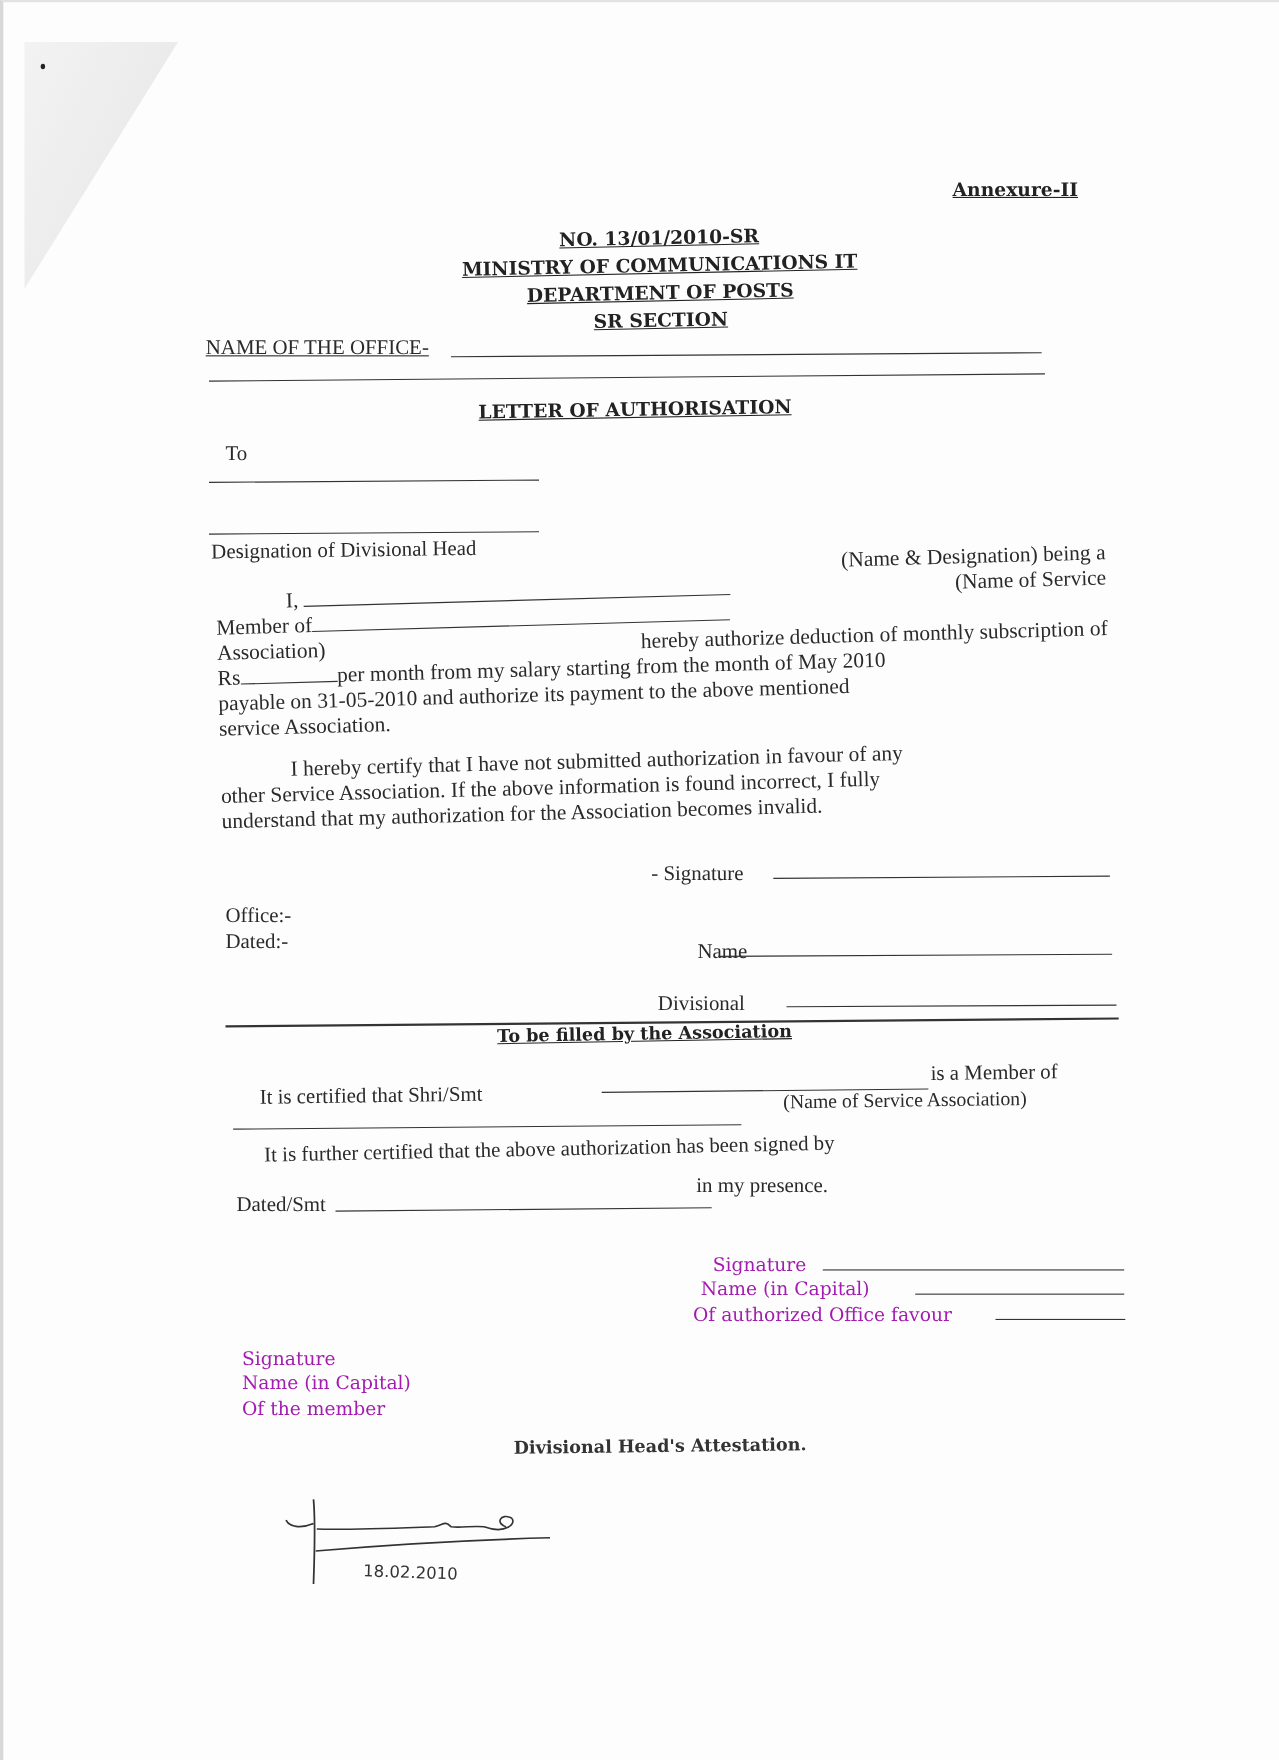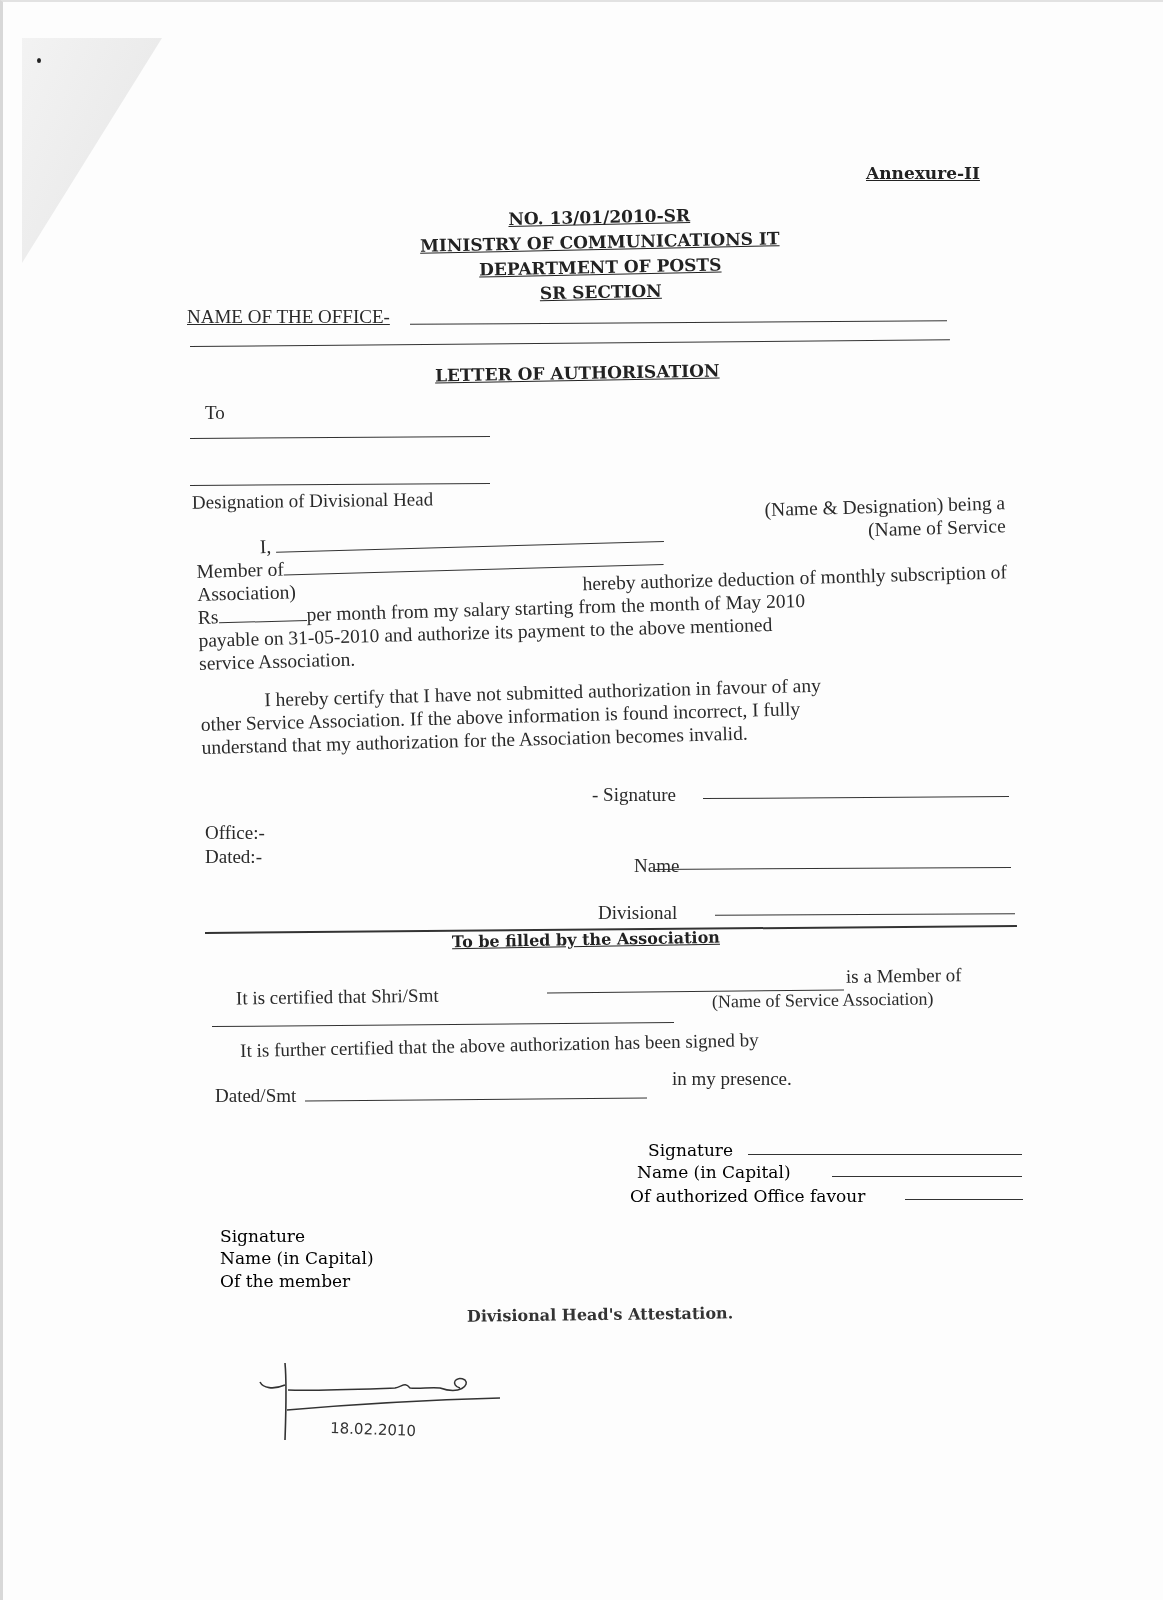--- a/index.html
+++ b/index.html
@@ -18,21 +18,21 @@
   }
   .speck { position:absolute; width:4px; height:5px; background:#222; border-radius:50%; }
   .abs { position:absolute; white-space:nowrap; }
   .bold-head { font-family:"DejaVu Serif", serif; font-weight:bold; font-size:17px; text-decoration:underline; color:#222; }
   .hdr-block { position:absolute; left:390px; top:205px; width:420px; text-align:center; transform:rotate(-1.2deg); line-height:25px; }
   .txt { font-family:"Liberation Serif", serif; font-size:19px; color:#2a2a2a; }
   .line { position:absolute; border-top:1.4px solid #333; height:0; }
   .para { position:absolute; font-family:"Liberation Serif", serif; font-size:19.5px; line-height:23px; color:#2a2a2a; transform-origin:left top; }
   .blank { display:inline-block; border-bottom:1.3px solid #333; height:14px; vertical-align:baseline; }
   .just { display:flex; justify-content:space-between; width:810px; }
-  .serif2 { font-family:"DejaVu Serif", serif; font-size:17px; color:#000000; }
+  .serif2 { font-family:"DejaVu Serif", serif; font-size:17px; color:#a21caf; }
   .sig-svg { position:absolute; left:255px; top:1355px; }
 </style>
 </head>
 <body>
 
 <div class="page-border"></div>
 <div class="fold"></div>
 <div class="speck" style="left:37px;top:58px;"></div>
 
 <div class="abs bold-head" style="left:866px;top:163px;font-size:17px;">Annexure-II</div>
@@ -107,21 +107,21 @@
 
 <div class="abs txt" style="left:236px;top:986px;transform:rotate(-0.8deg);">It is certified that Shri/Smt</div>
 <div class="line" style="left:547px;top:991px;width:297px;transform:rotate(-0.6deg);"></div>
 <div class="abs txt" style="left:846px;top:965px;transform:rotate(-0.8deg);">is a Member of</div>
 <div class="line" style="left:212px;top:1024px;width:462px;transform:rotate(-0.5deg);"></div>
 <div class="abs txt" style="left:712px;top:990px;font-size:18px;transform:rotate(-0.8deg);">(Name of Service Association)</div>
 
 <div class="abs txt" style="left:240px;top:1040px;transform:rotate(-1.2deg);transform-origin:left top;">It is further certified that the above authorization has been signed by</div>
 <div class="abs txt" style="left:215px;top:1085px;">Dated/Smt</div>
 <div class="line" style="left:305px;top:1099px;width:342px;transform:rotate(-0.5deg);"></div>
-<div class="abs txt" style="left:672px;top:1068px;">in my presence.</div>
+<div class="abs txt" style="left:633px;top:1068px;">in my presence.</div>
 
 <div class="abs serif2" style="left:648px;top:1140px;">Signature</div>
 <div class="line" style="left:748px;top:1154px;width:274px;"></div>
 <div class="abs serif2" style="left:637px;top:1162px;">Name (in Capital)</div>
 <div class="line" style="left:832px;top:1176px;width:190px;"></div>
 <div class="abs serif2" style="left:630px;top:1186px;">Of authorized Office favour</div>
 <div class="line" style="left:905px;top:1199px;width:118px;"></div>
 
 <div class="abs serif2" style="left:220px;top:1226px;">Signature</div>
 <div class="abs serif2" style="left:220px;top:1248px;">Name (in Capital)</div>

